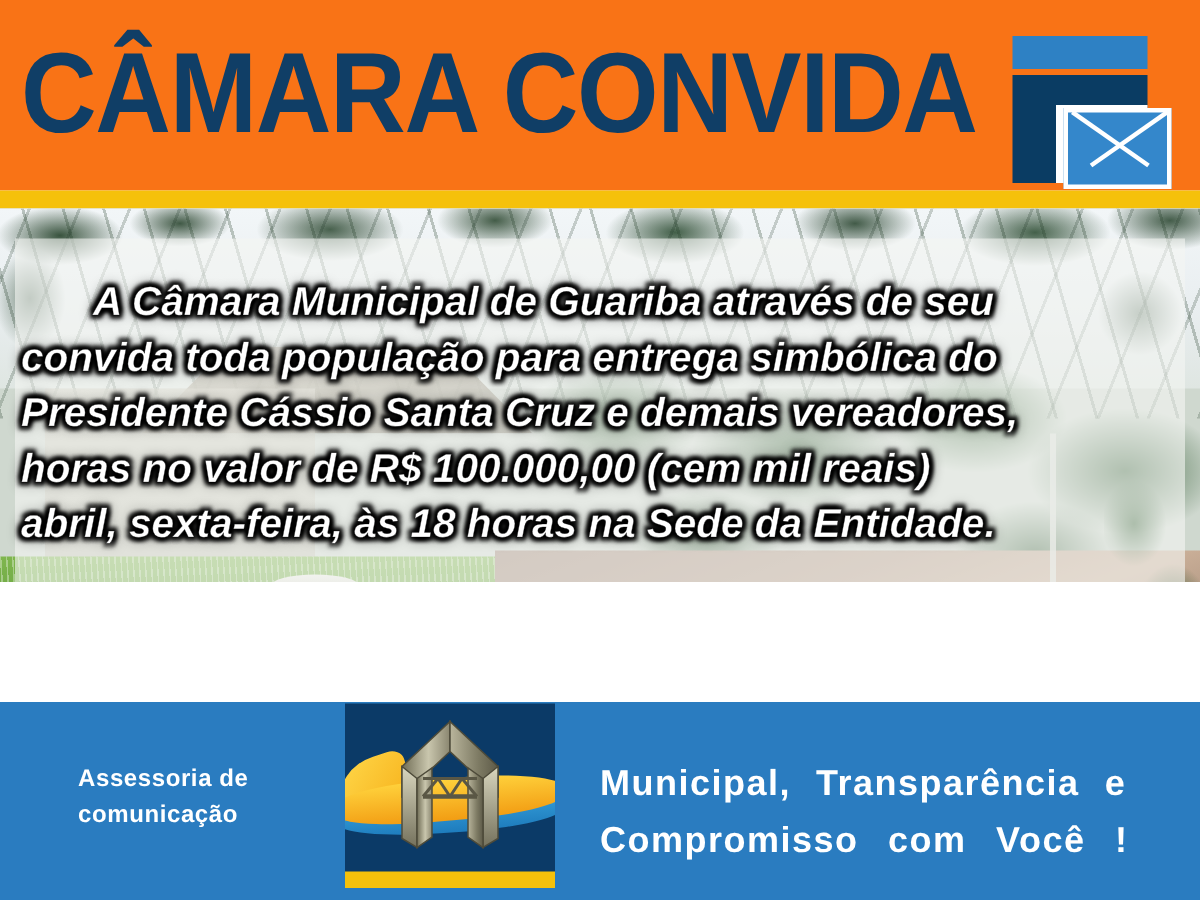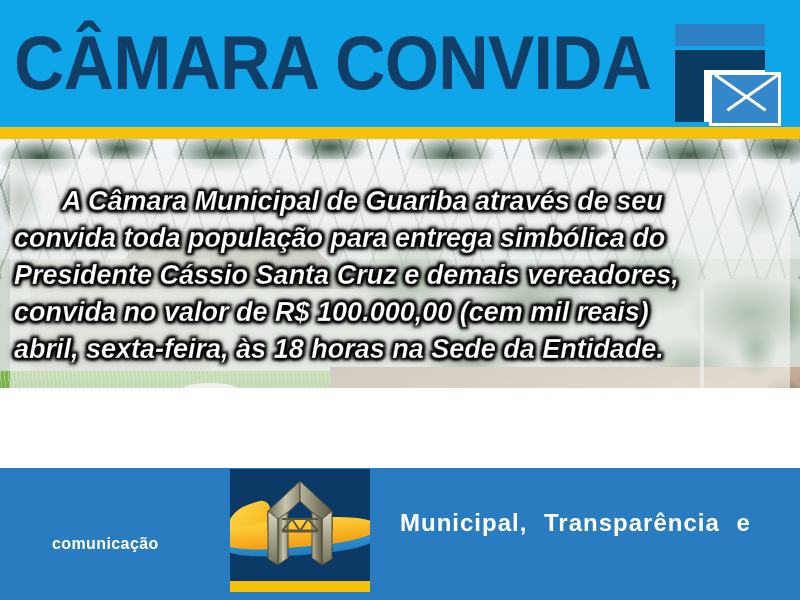--- a/index.html
+++ b/index.html
@@ -13,21 +13,21 @@
     position:relative;
     width:800px; height:600px;
     overflow:hidden;
     background:#ffffff;
   }
 
   
   #header {
     position:absolute; left:0; top:0;
     width:800px; height:127px;
-    background:#0ea5e9;
+    background:#f97316;
     overflow:hidden;
   }
   #header-title {
     position:absolute;
     left:14px; top:18px;
     font-size:76px;
     font-weight:bold;
     letter-spacing:-1px;
     color:#103e66;
     line-height:90px;
@@ -333,33 +333,34 @@
     </div>
     <div class="ph-pole"></div>
     <div class="ph-side-green"></div>
 
     <div id="text-scrim"></div>
 
     <div id="message">
       <p class="line-indent">A Câmara Municipal de Guariba através de seu</p>
       <p>convida toda população para entrega simbólica do</p>
       <p>Presidente Cássio Santa Cruz e demais vereadores,</p>
-      <p>convida no valor de R$ 100.000,00 (cem mil reais)</p>
+      <p>horas no valor de R$ 100.000,00 (cem mil reais)</p>
       <p class="last">abril, sexta-feira, às 18 horas na Sede da Entidade.</p>
     </div>
   </div>
 
   <div id="footer">
     <div id="footer-left-label">
-      <br>
+      <span>Assessoria de</span><br>
       <span>comunicação</span>
     </div>
 
     <div id="footer-slogan">
       <span class="sl-line l1">Municipal, Transparência e</span>
+      <span class="sl-line l2">Compromisso com Você !</span>
     </div>
   </div>
 
   <div id="emblem">
     <div class="em-ribbon-left"></div>
     <div class="em-ribbon-blue"></div>
     <div class="em-ribbon-yellow"></div>
     <div class="em-house">
       <svg width="104" height="90" viewBox="0 0 104 90">
         <defs>

